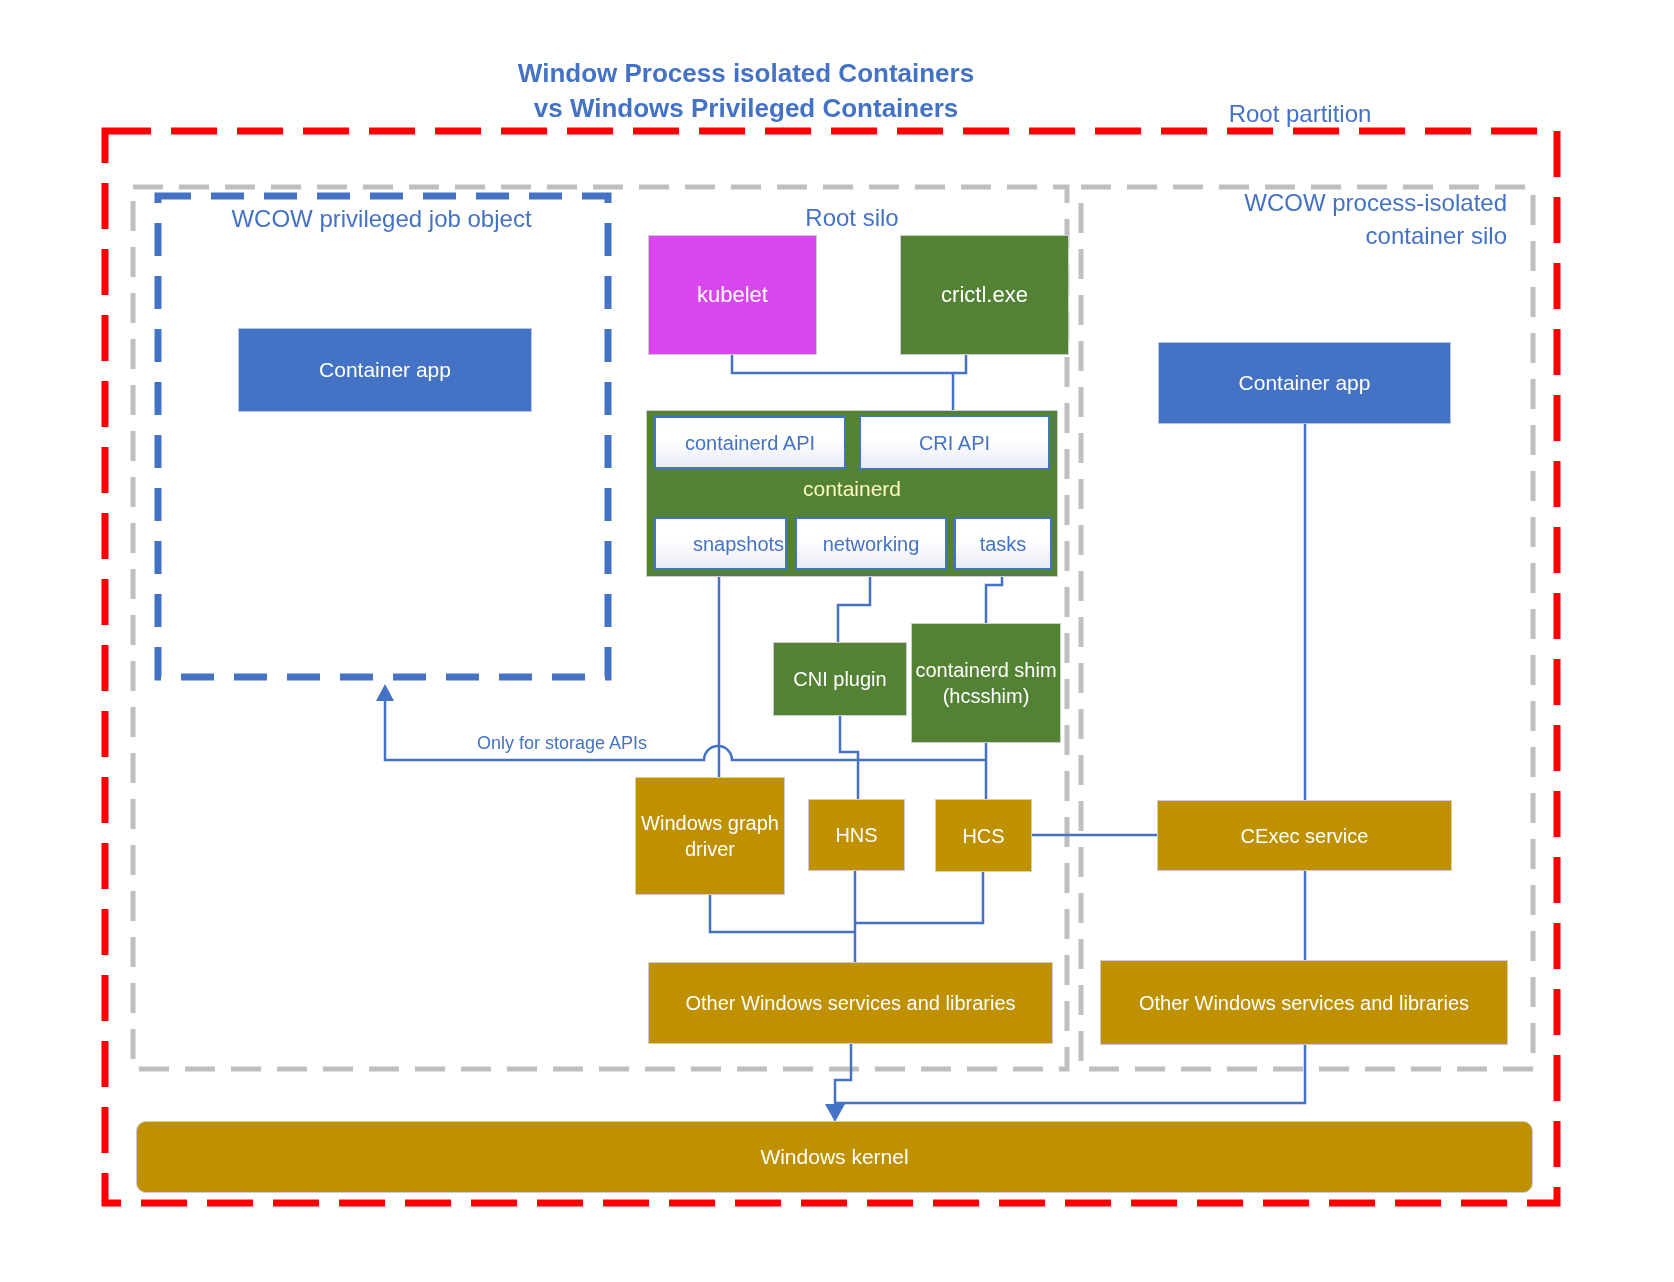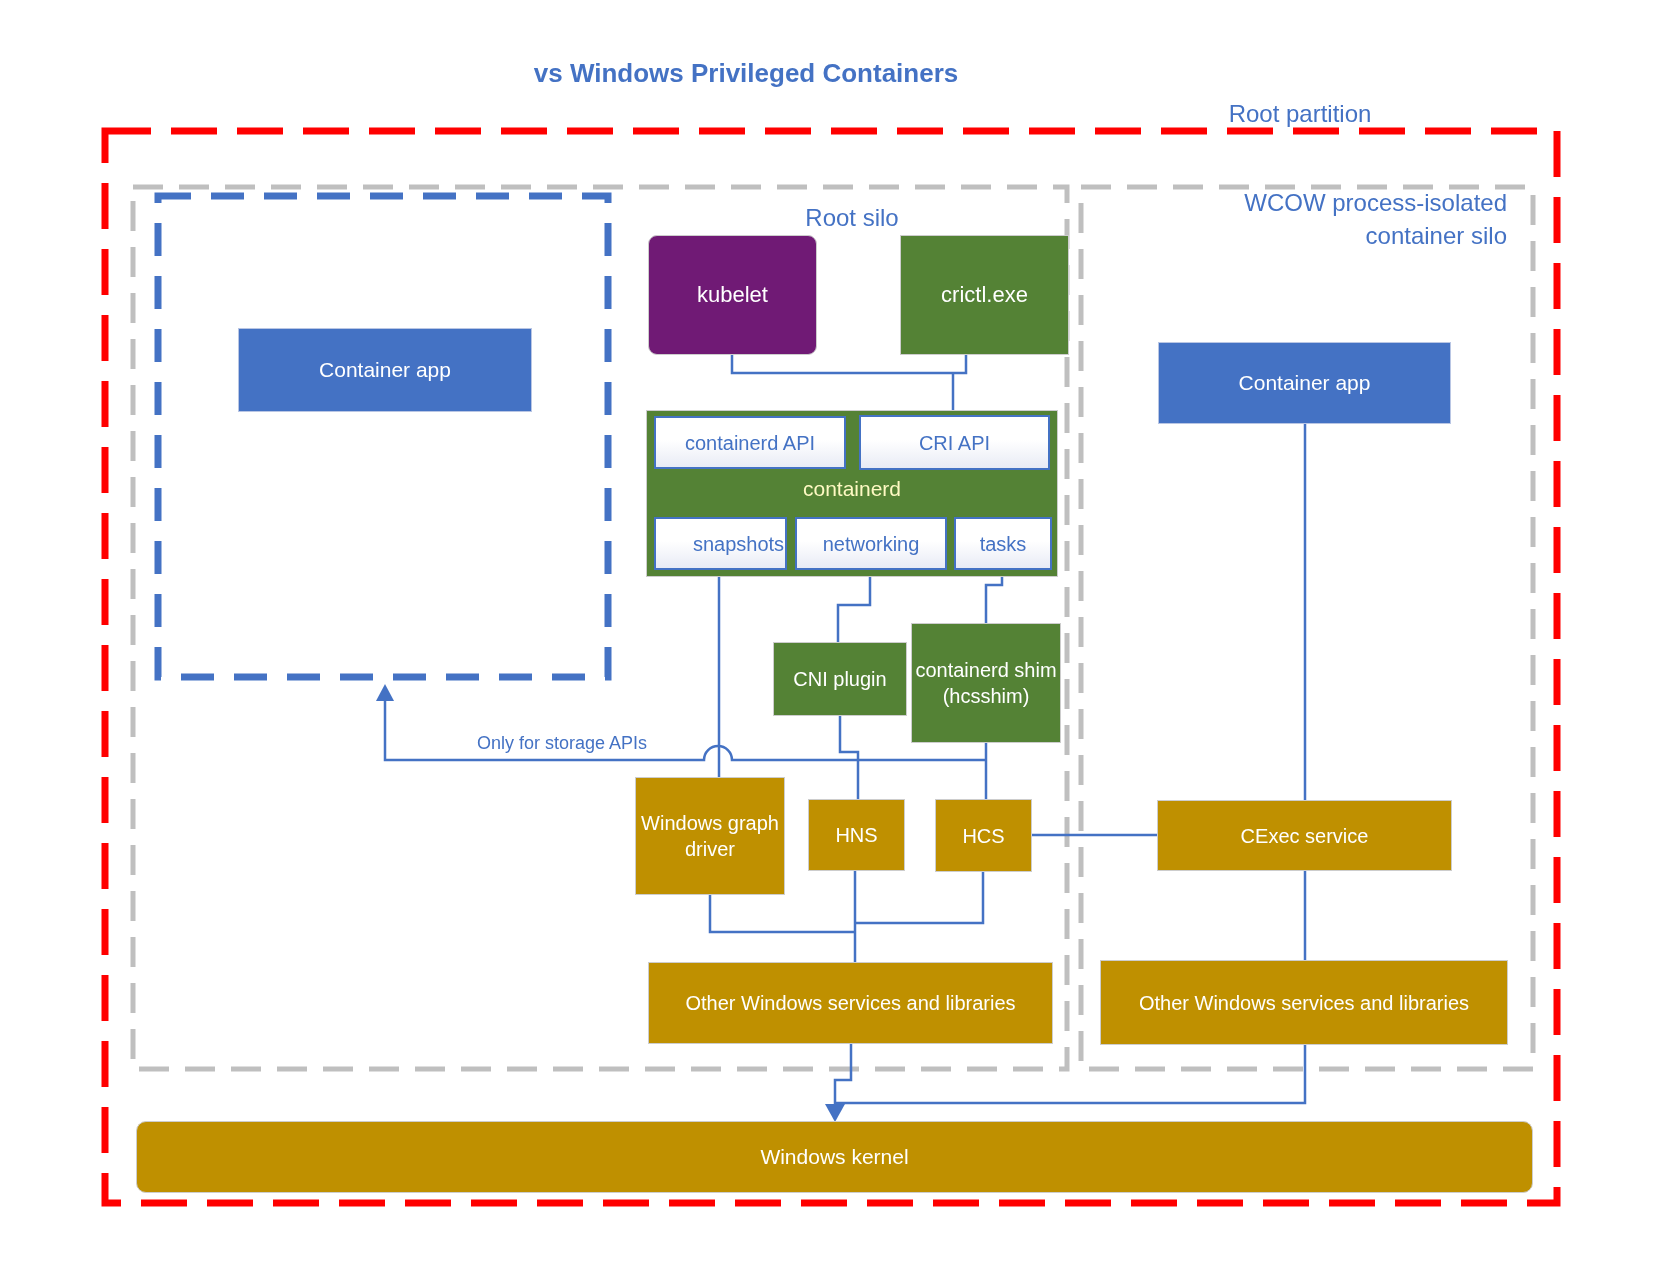--- a/index.html
+++ b/index.html
@@ -7,21 +7,21 @@
     position:relative;width:1674px;height:1282px;background:#ffffff;
     font-family:"Liberation Sans", sans-serif;overflow:hidden;
   }
   svg.layer{position:absolute;left:0;top:0;pointer-events:none;}
   .box{
     position:absolute;display:flex;align-items:center;justify-content:center;
     text-align:center;color:#ffffff;font-size:20px;line-height:1.3;
     box-sizing:border-box;border:1px solid #cdcdcd;
   }
   .blue{background:#4472C4;border-color:#b9c6e4;}
-  .purple{background:#701a75;font-size:22px;border-radius:9px;}
+  .purple{background:#d946ef;font-size:22px;}
   .green{background:#548235;}
   .gold{background:#BF9000;}
   .big{font-size:22px;}
   .api{
     position:absolute;display:flex;align-items:center;justify-content:center;
     box-sizing:border-box;border:2px solid #4472C4;color:#4472C4;font-size:20px;
     background:linear-gradient(180deg,#ffffff 45%,#e8ebf5 100%);
   }
   .bluelabel{position:absolute;color:#4472C4;text-align:center;}
   .title{font-size:26px;font-weight:bold;line-height:35px;}
@@ -63,25 +63,27 @@
       <path d="M710,895 V932 H855"></path>
       <path d="M983,872 V923 H855"></path>
       <path d="M851,1044 V1080 H835 V1108"></path>
       <path d="M1305,1045 V1103 H835"></path>
     </g>
     <polygon points="385,684 376,701 394,701" fill="#4472C4"></polygon>
     <polygon points="835,1122 825,1104 845,1104" fill="#4472C4"></polygon>
   </svg>
 
   <div class="bluelabel title" style="left:346px;top:56px;width:800px;">
+    <div>Window Process isolated Containers</div>
     <div>vs Windows Privileged Containers</div>
   </div>
 
   <div class="bluelabel h24" style="left:1150px;top:97px;width:300px;">Root partition</div>
 
+  <div class="bluelabel h24" style="left:168px;top:202px;width:427px;">WCOW privileged job object</div>
 
   <div class="bluelabel h24" style="left:702px;top:201px;width:300px;">Root silo</div>
 
   <div class="bluelabel h24" style="left:1107px;top:186px;width:400px;text-align:right;">
     <div>WCOW process-isolated</div>
     <div>container silo</div>
   </div>
 
   <div class="bluelabel storage" style="left:477px;top:733px;">Only for storage APIs</div>
 

